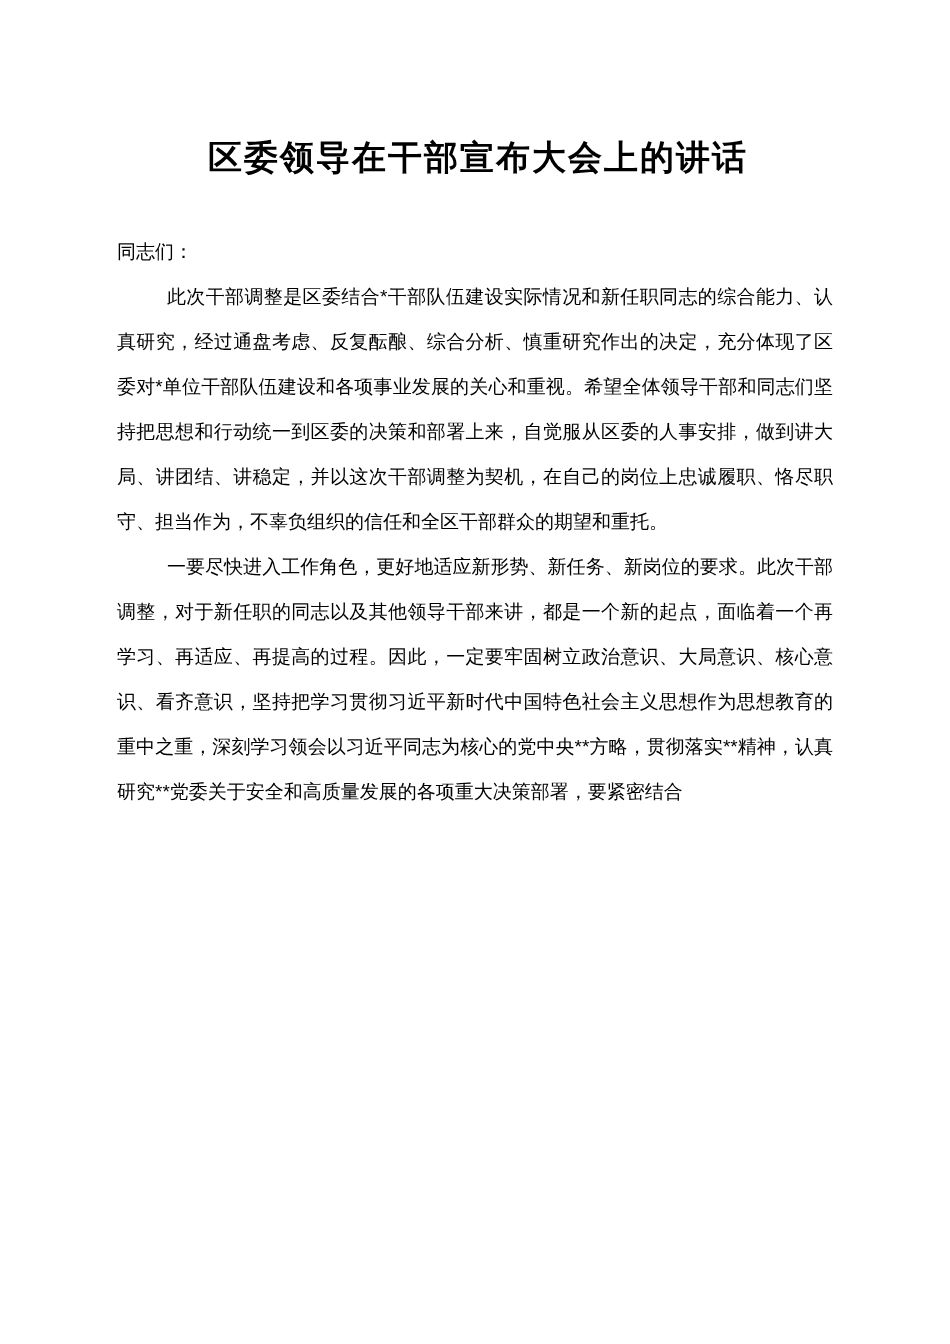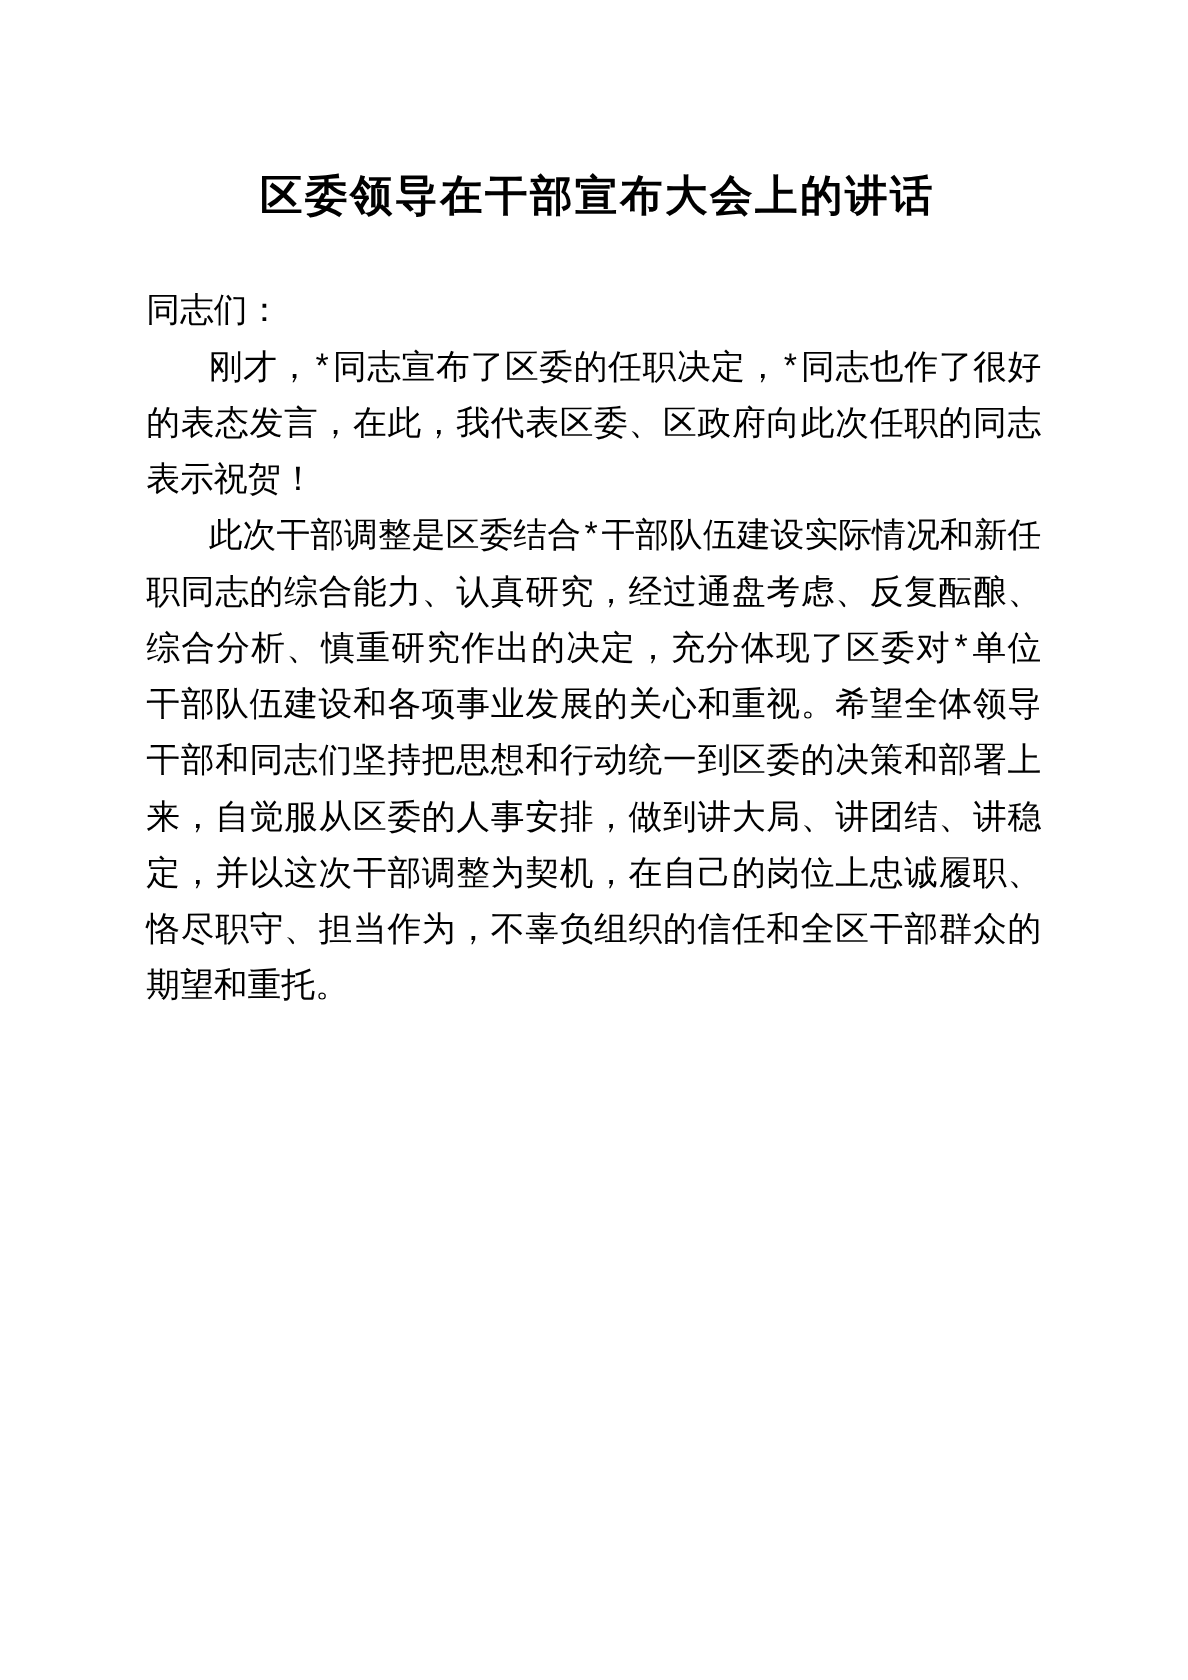--- a/index.html
+++ b/index.html
@@ -27,38 +27,38 @@
     font-size: 34px;
     line-height: 50px;
     letter-spacing: 2px;
     color: #000000;
   }
   .doc-body {
     position: absolute;
     top: 229px;
     left: 117px;
     width: 716px;
-    font-family: Liberation Mono, monospace;
-    font-size: 27px;
+    font-family: Liberation Sans, sans-serif;
+    font-size: 19px;
     line-height: 45px;
     text-align: justify;
     color: #000000;
   }
   .doc-body p {
     margin: 0;
     padding: 0;
   }
   .doc-body p.indent {
     text-indent: 50px;
   }
 </style>
 </head>
 <body>
 
 <div class="page">
   <h1 class="doc-title">区委领导在干部宣布大会上的讲话</h1>
 
   <div class="doc-body">
     <p>同志们：</p>
-    <p class="indent">刚才，*同志宣布了区委的任职决定，*同志也作了很好的表态发言，在此，我代表区委、区政府向此次任职的同志表示祝贺！</p>
     <p class="indent">此次干部调整是区委结合*干部队伍建设实际情况和新任职同志的综合能力、认真研究，经过通盘考虑、反复酝酿、综合分析、慎重研究作出的决定，充分体现了区委对*单位干部队伍建设和各项事业发展的关心和重视。希望全体领导干部和同志们坚持把思想和行动统一到区委的决策和部署上来，自觉服从区委的人事安排，做到讲大局、讲团结、讲稳定，并以这次干部调整为契机，在自己的岗位上忠诚履职、恪尽职守、担当作为，不辜负组织的信任和全区干部群众的期望和重托。</p>
+    <p class="indent">一要尽快进入工作角色，更好地适应新形势、新任务、新岗位的要求。此次干部调整，对于新任职的同志以及其他领导干部来讲，都是一个新的起点，面临着一个再学习、再适应、再提高的过程。因此，一定要牢固树立政治意识、大局意识、核心意识、看齐意识，坚持把学习贯彻习近平新时代中国特色社会主义思想作为思想教育的重中之重，深刻学习领会以习近平同志为核心的党中央**方略，贯彻落实**精神，认真研究**党委关于安全和高质量发展的各项重大决策部署，要紧密结合</p>
   </div>
 </div>
 
 </body></html>

